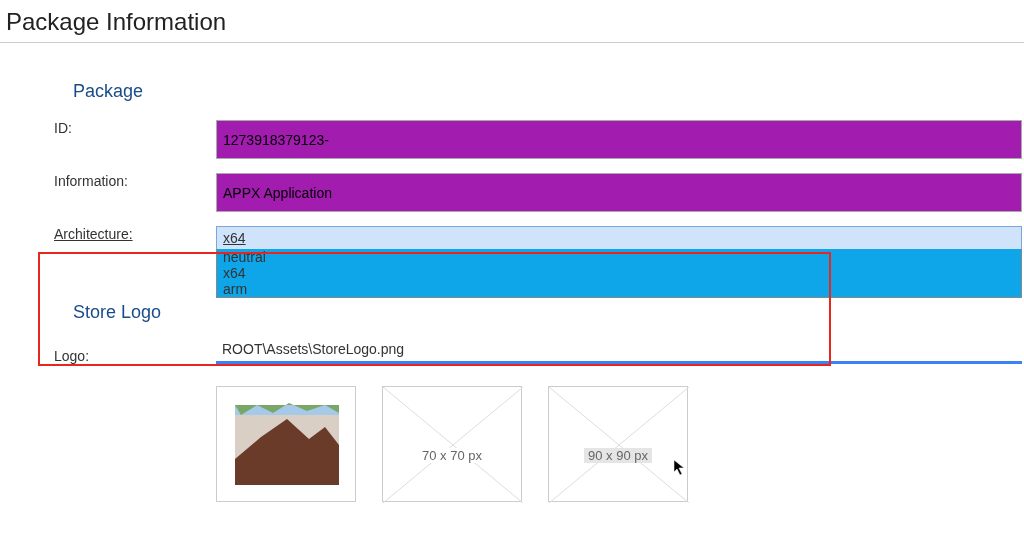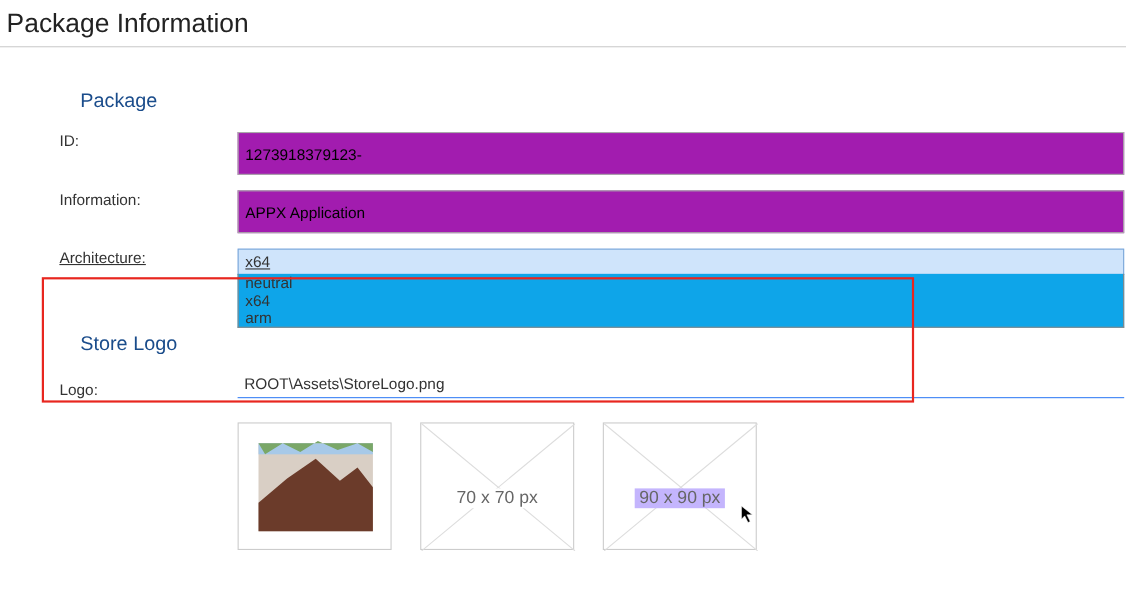--- a/index.html
+++ b/index.html
@@ -100,21 +100,21 @@
     align-items: flex-end;
   }
   .logo-label {
     width: 162px;
     color: #333;
     font-size: 14px;
     padding-top: 2px;
   }
   .logo-value {
     flex: 1;
-    border-bottom: 1px solid #3b82f6;
+    border-bottom: 3px solid #3b82f6;
     padding: 0 6px 4px 6px;
     font-size: 14px;
     margin-right: 2px;
   }
   .thumbs {
     padding-left: 178px;
     display: flex;
     gap: 26px;
     margin-top: 22px;
   }
@@ -122,21 +122,21 @@
     width: 140px;
     height: 116px;
     border: 1px solid #ccc;
     display: flex;
     align-items: center;
     justify-content: center;
     position: relative;
   }
   .thumb-text {
     color: #666;
-    font-size: 16px;
+    font-size: 13px;
     margin-top: 22px;
   }
   .thumb svg { position: absolute; top:0; left:0; }
   .cursor-icon {
     position: absolute;
     width: 16px;
     height: 16px;
     z-index: 30;
   }
 </style>
@@ -194,21 +194,21 @@
         <line x1="0" y1="0" x2="140" y2="116" stroke="#ddd" stroke-width="1"></line>
         <line x1="140" y1="0" x2="0" y2="116" stroke="#ddd" stroke-width="1"></line>
       </svg>
       <span class="thumb-text" style="position:relative;z-index:2;background:#fff;padding:0 4px;">70 x 70 px</span>
     </div>
     <div class="thumb">
       <svg viewBox="0 0 140 116" width="140" height="116">
         <line x1="0" y1="0" x2="140" y2="116" stroke="#ddd" stroke-width="1"></line>
         <line x1="140" y1="0" x2="0" y2="116" stroke="#ddd" stroke-width="1"></line>
       </svg>
-      <span class="thumb-text" style="position:relative;z-index:2;background:#c4b5fd;padding:0 4px;">90 x 90 px</span>
+      <span class="thumb-text" style="position:relative;z-index:2;background:#e5e5e5;padding:0 4px;">90 x 90 px</span>
     </div>
   </div>
 
 </div>
 
 <div class="highlight-box" style="left:38px; top:252px; width:793px; height:114px;"></div>
 
 <svg class="cursor-icon" viewBox="0 0 16 16" style="left:674px; top:460px;">
   <polygon points="0,0 0,12 3,9 6,15 8,14 5,8 10,8" fill="#000" stroke="#fff" stroke-width="0.5"></polygon>
 </svg>

